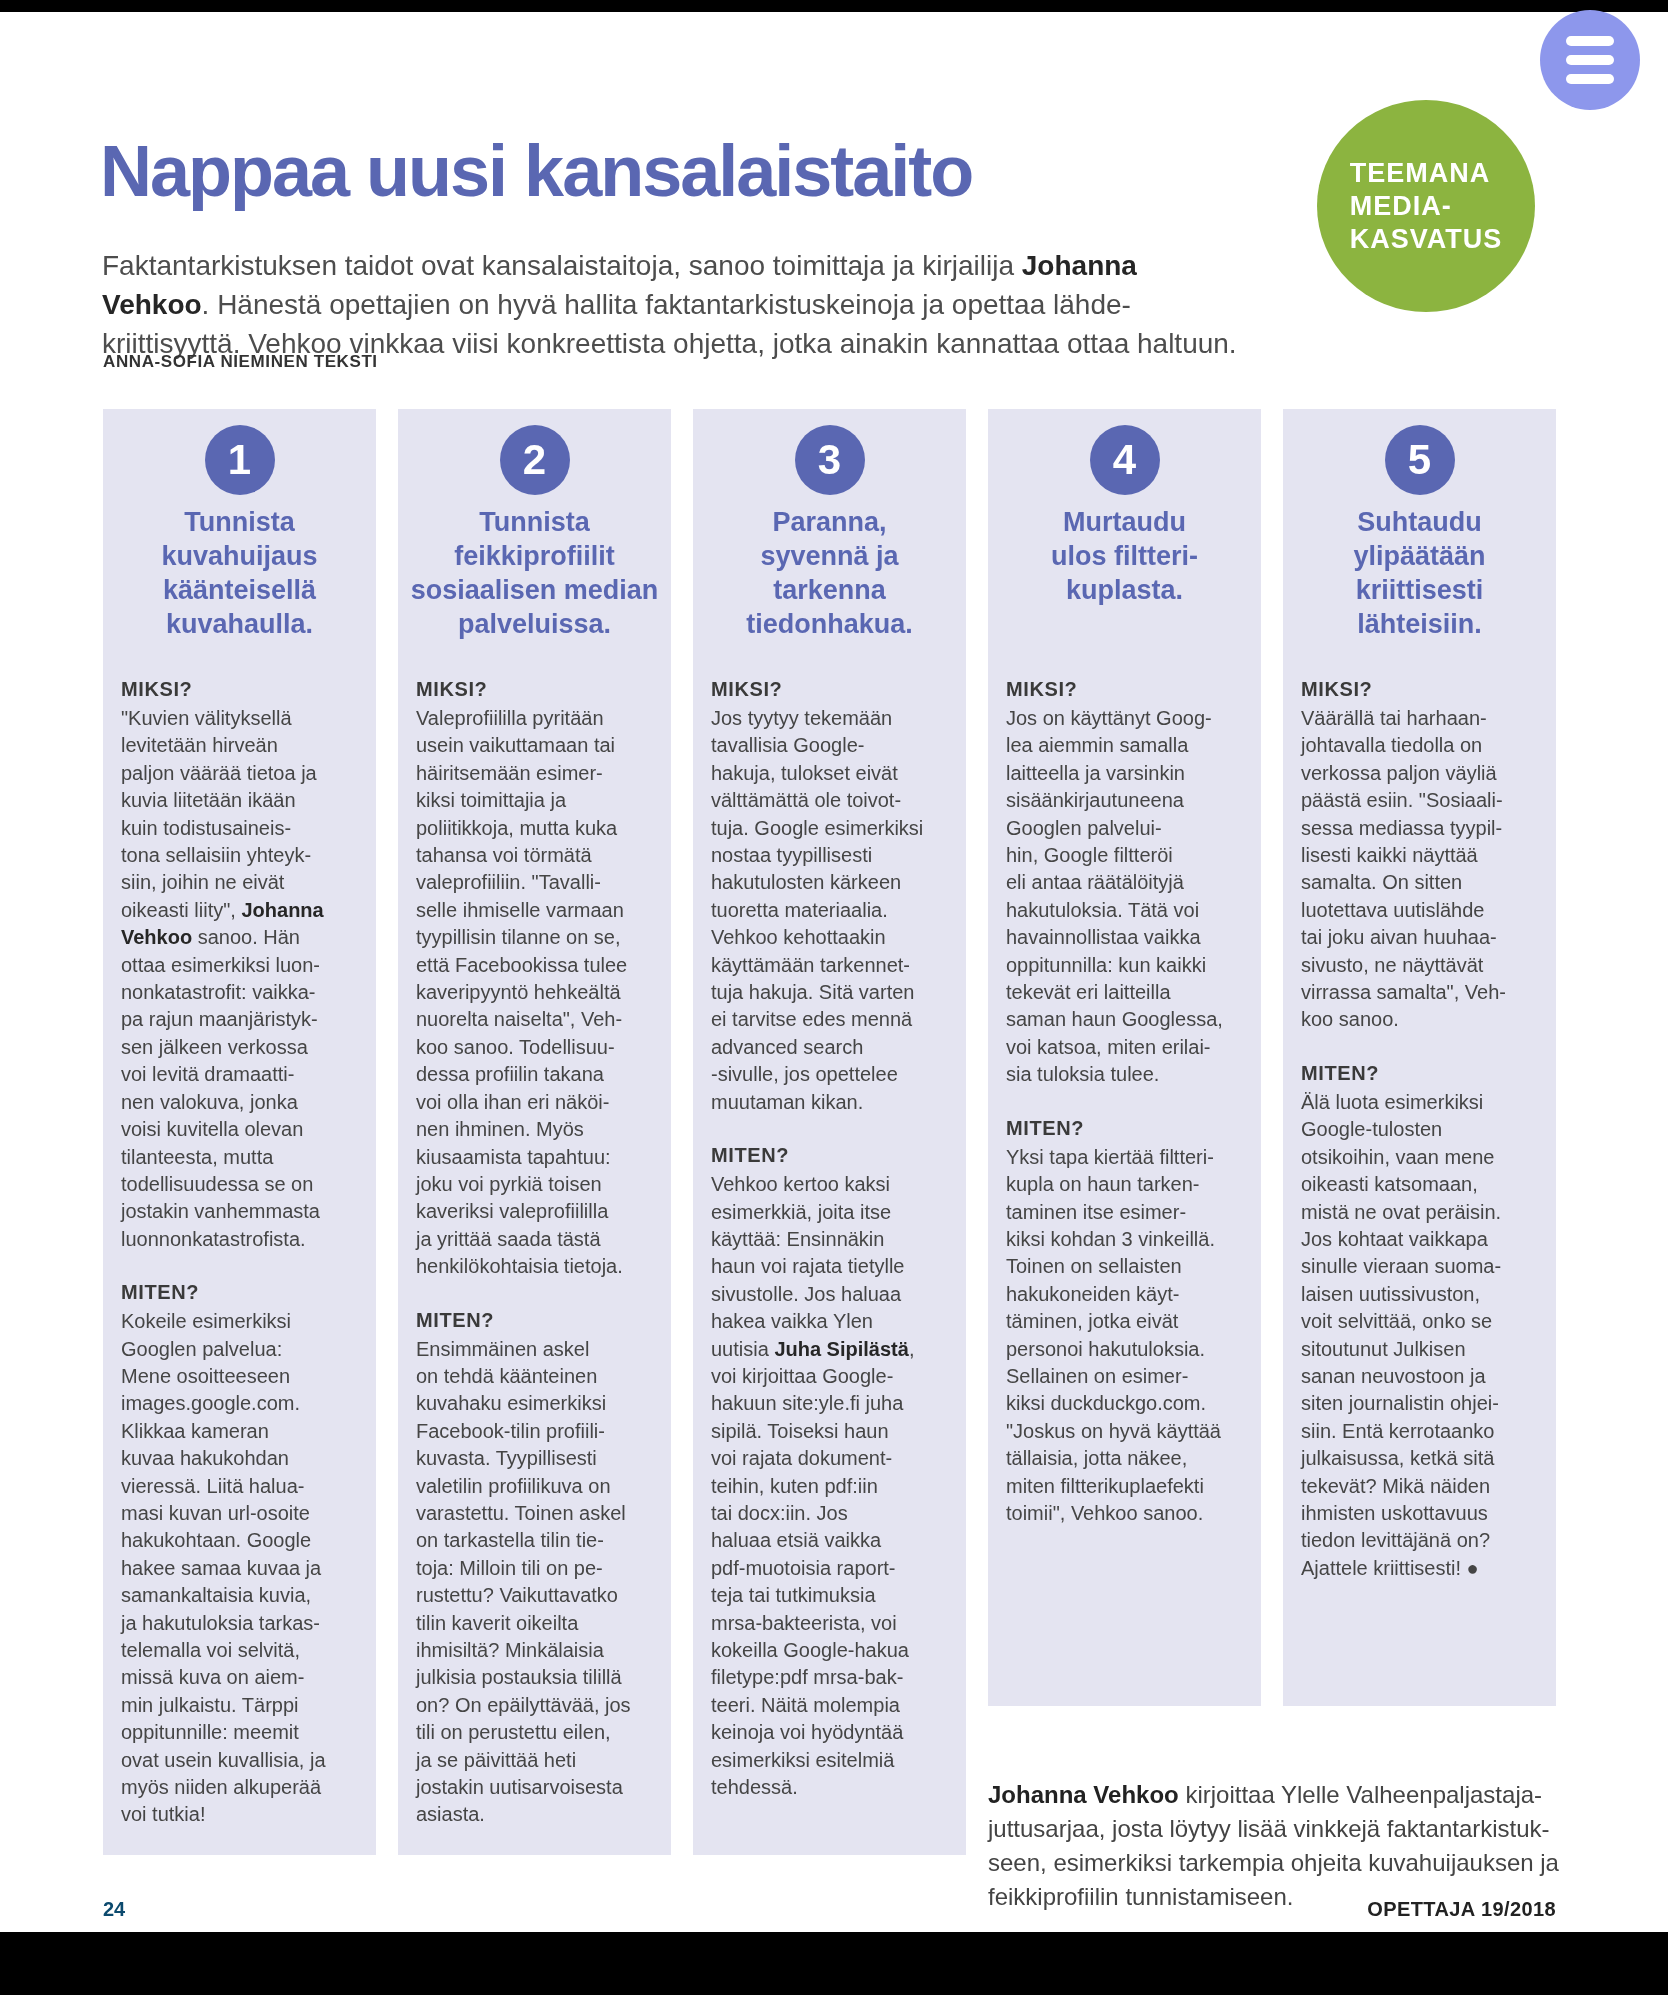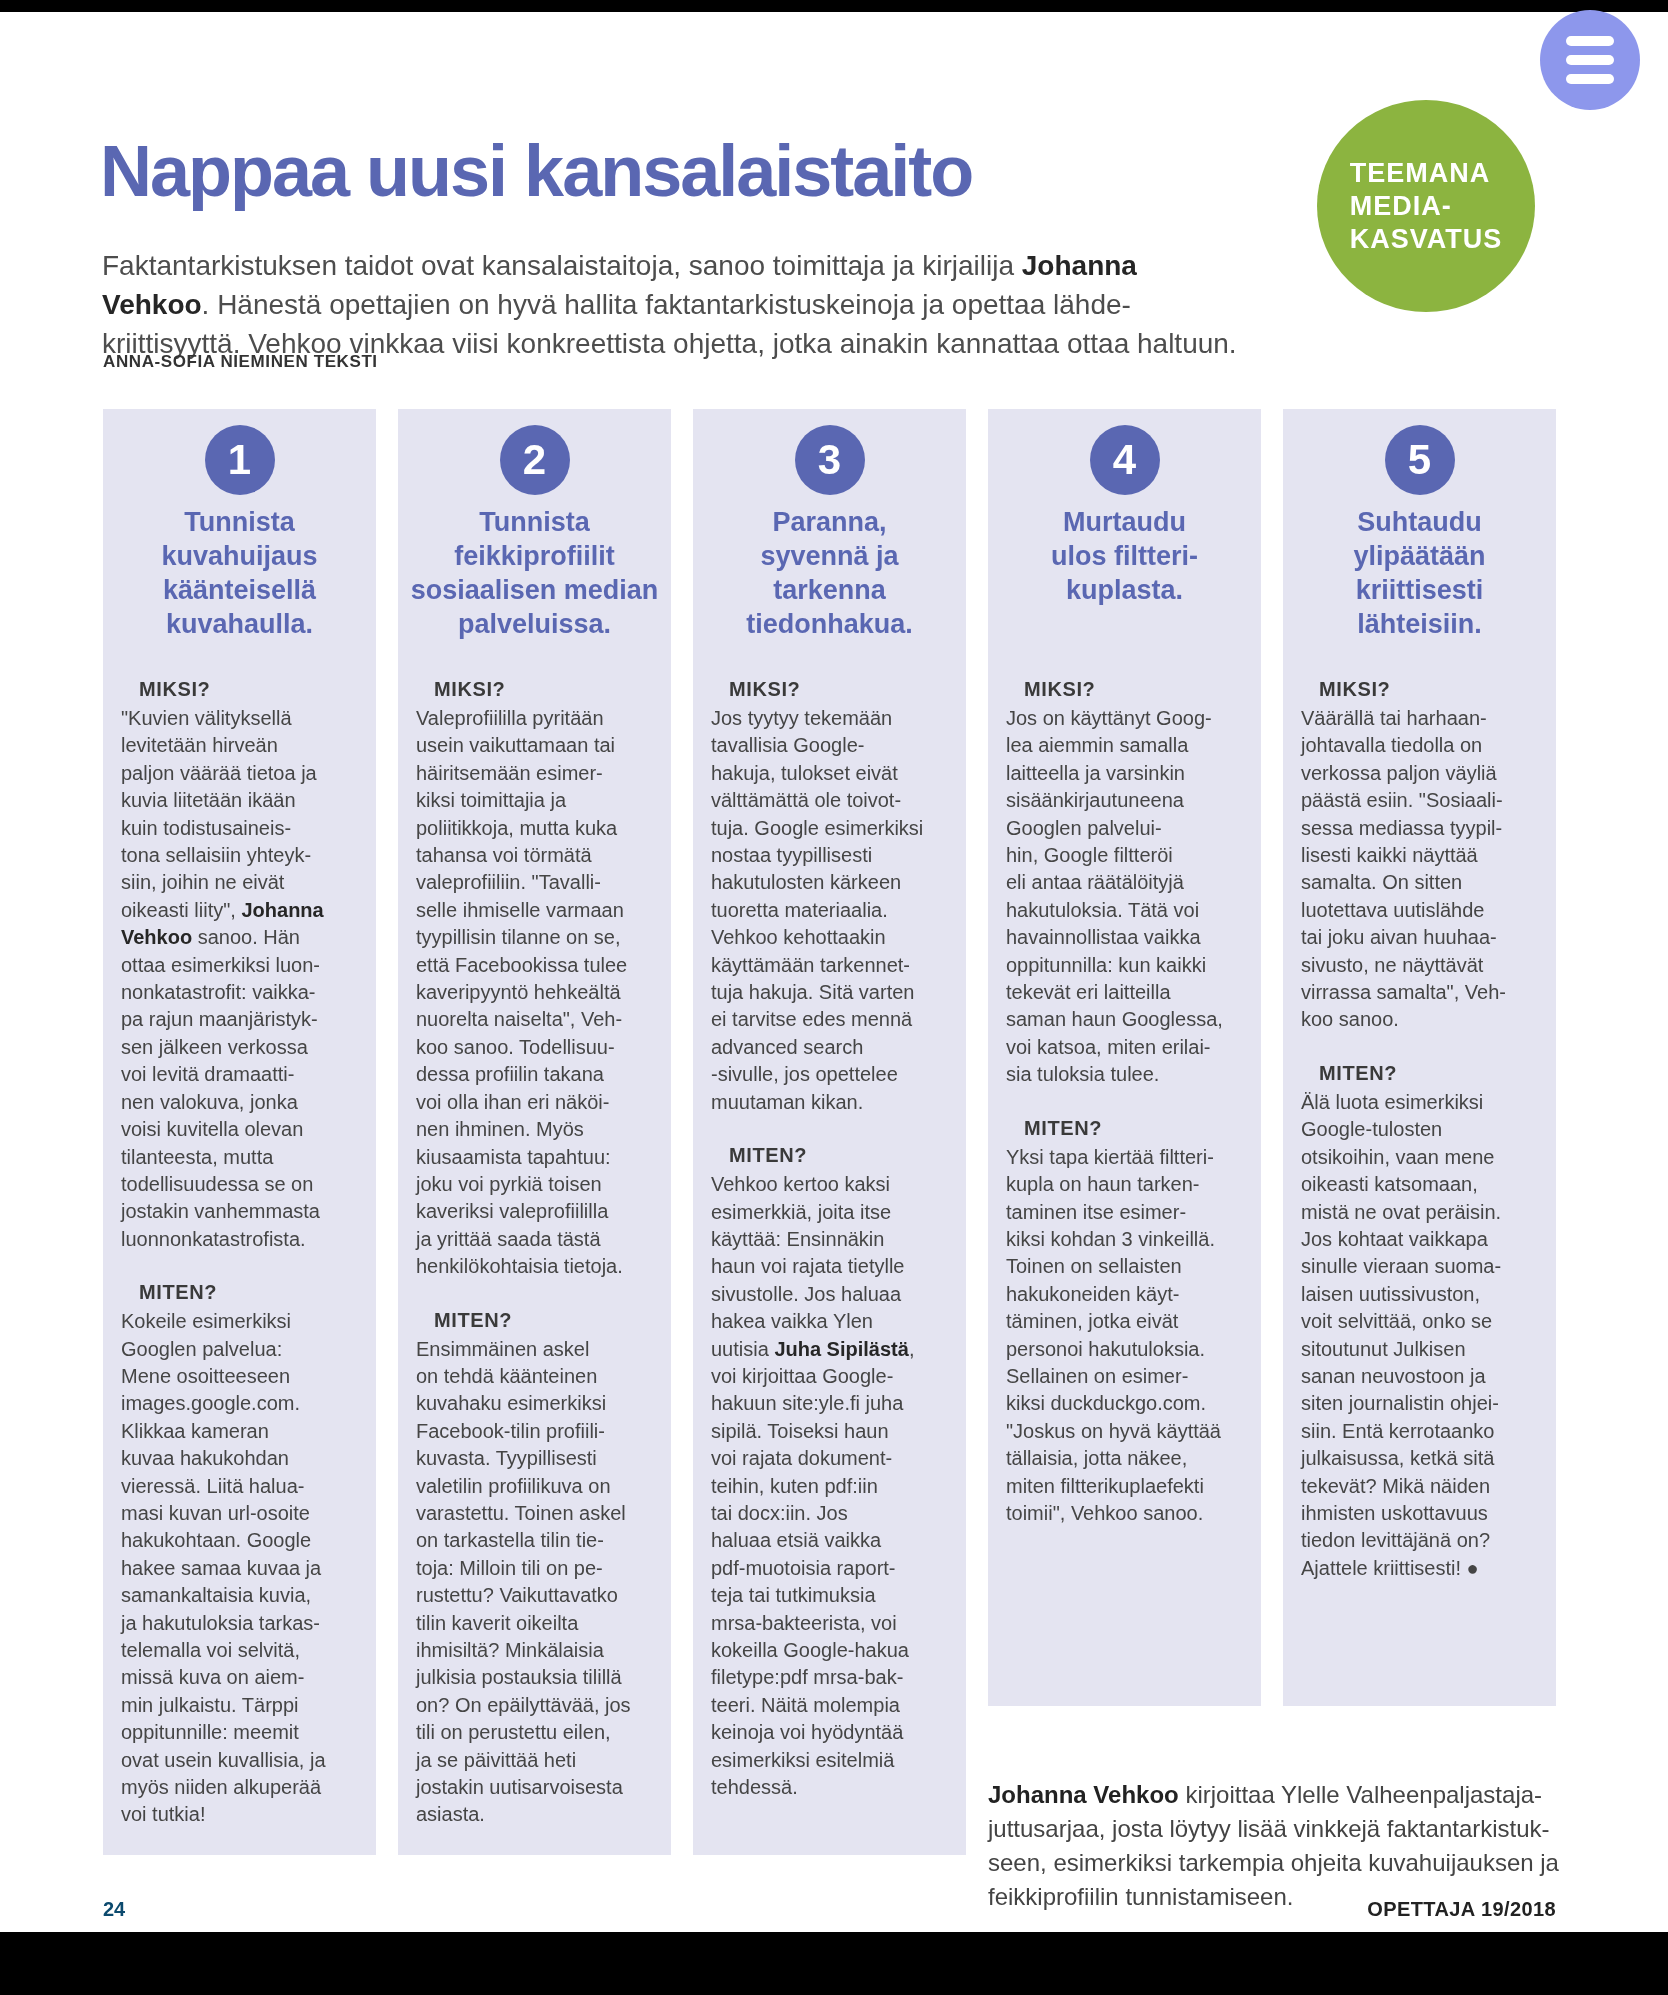--- a/index.html
+++ b/index.html
@@ -29,21 +29,21 @@
 
   
   .tip{position:absolute;top:397px;width:273px;background:#e4e4f1;}
   .tip.tall{height:1446px;}
   .tip.short{height:1297px;}
   .tip-head{height:253px;text-align:center;}
   .num{width:70px;height:70px;border-radius:50%;background:#5a67b2;color:#fff;font-size:42px;
        font-weight:700;display:flex;align-items:center;justify-content:center;margin:16px auto 10px auto;}
   .tip-title{font-size:27px;line-height:34px;font-weight:700;color:#5a67b2;white-space:pre-line;}
   .tip-body{padding:0 6px 0 18px;}
-  .q-label{font-size:20px;font-weight:700;color:#3a3a3a;letter-spacing:0.6px;margin:0 0 4px 18px;}
+  .q-label{font-size:20px;font-weight:700;color:#3a3a3a;letter-spacing:0.6px;margin:0 0 4px 0;}
   .q-label.second{margin-top:28px;}
   .q-text{font-size:20px;line-height:27.4px;color:#454545;white-space:pre-line;margin:0;}
   .q-text strong{color:#262626;}
 
   .footer-note{position:absolute;left:988px;top:1742px;width:590px;font-size:24px;line-height:34px;
                color:#444;white-space:pre-line;}
   .footer-note strong{color:#222;}
 
   .page-num{position:absolute;left:103px;top:1886px;font-size:20px;font-weight:700;color:#0c4a6e;}
   .issue{position:absolute;right:112px;top:1886px;font-size:20px;font-weight:700;color:#222;letter-spacing:0.4px;}

